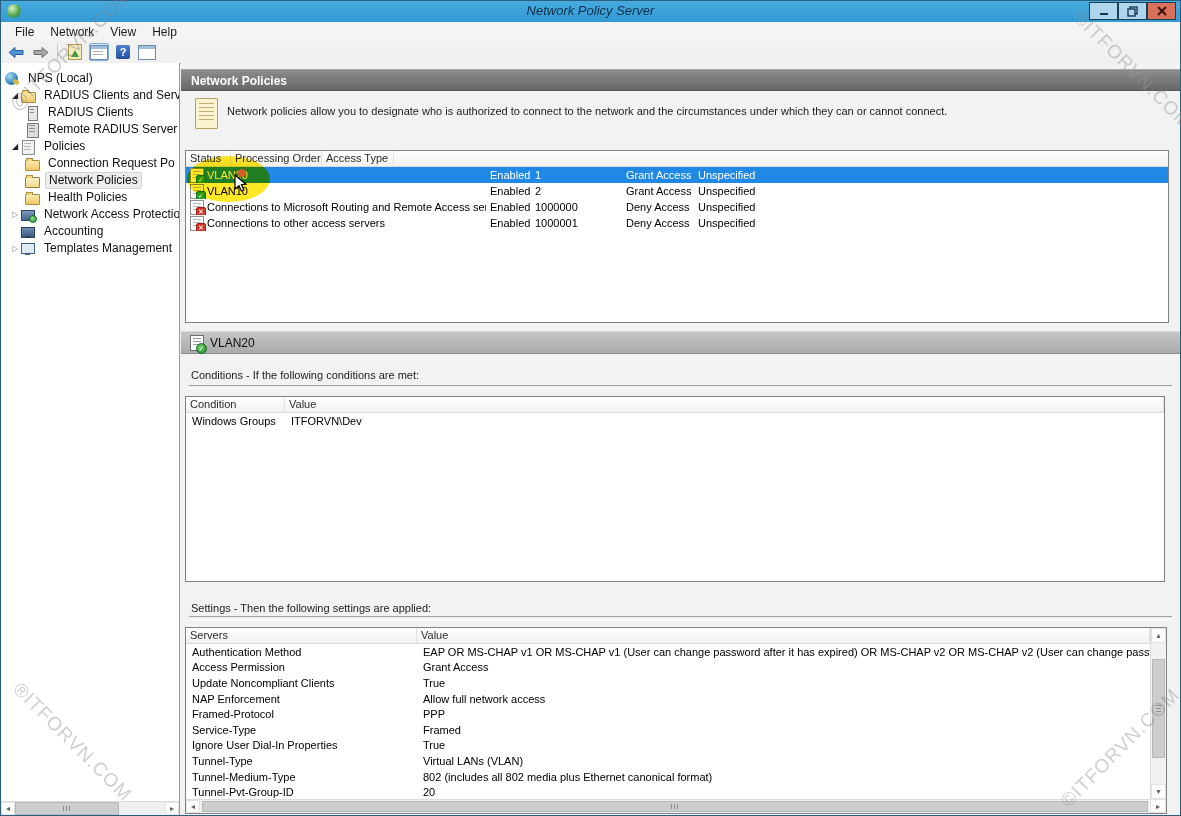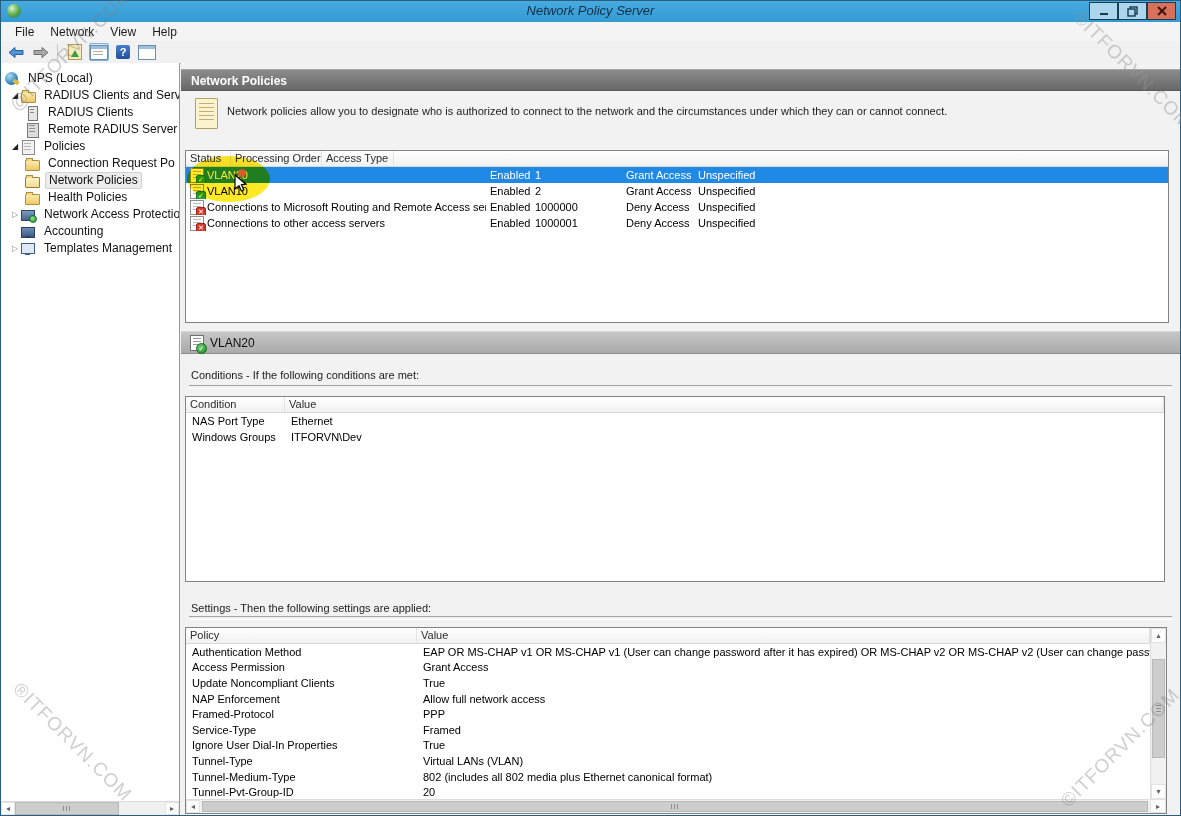--- a/index.html
+++ b/index.html
@@ -404,38 +404,34 @@
 
     <div class="group-label gl-cond">Conditions - If the following conditions are met:</div>
     <div class="gdivider gd-cond"></div>
     <div class="listbox cond-box">
       <div class="lheader">
         <span class="hcell cc1">Condition</span>
         <span class="hcell cc2">Value</span>
       </div>
       <div>
 
-          <div class="crow">
-            <span class="ccell cc1">NAS Port Type</span>
-            <span class="ccell cc2">Ethernet</span>
-          </div>
 
           <div class="crow">
             <span class="ccell cc1">Windows Groups</span>
             <span class="ccell cc2">ITFORVN\Dev</span>
           </div>
         </div>
     </div>
 
     <div class="group-label gl-set">Settings - Then the following settings are applied:</div>
     <div class="gdivider gd-set"></div>
     <div class="listbox set-box">
       <div class="set-rows">
         <div class="lheader">
-          <span class="hcell sc1">Policy</span>
+          <span class="hcell sc1">Servers</span>
           <span class="hcell sc2">Value</span>
         </div>
         <div>
 
             <div class="srow">
               <span class="scell sc1">Authentication Method</span>
               <span class="scell sc2">EAP OR MS-CHAP v1 OR MS-CHAP v1 (User can change password after it has expired) OR MS-CHAP v2 OR MS-CHAP v2 (User can change password after it ha...</span>
             </div>
 
             <div class="srow">

